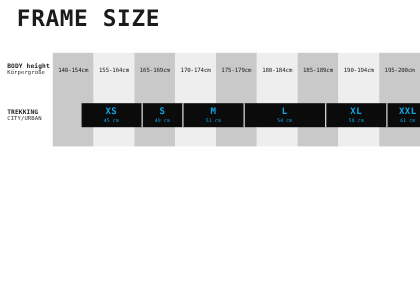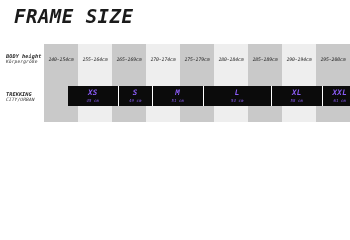--- a/index.html
+++ b/index.html
@@ -13,21 +13,20 @@
     overflow: hidden;
     font-family: "DejaVu Sans", sans-serif;
     -webkit-font-smoothing: none;
   }
 
   #sheet {
     position: relative;
     width: 350px;
     height: 136px;
     background: #ffffff;
-    font-style: italic;
   }
 
   
   #title-block {
     position: absolute;
     left: 14px;
     top: 7px;
     width: 300px;
   }
   #main-title {
@@ -121,21 +120,21 @@
     position: absolute;
     top: 42px;
     height: 20px;
     background: #0b0b0b;
     border-right: 1.5px solid #ffffff;
     box-sizing: border-box;
     display: flex;
     flex-direction: column;
     align-items: center;
     justify-content: center;
-    color: #8b5cf6;
+    color: #0ea5e9;
   }
   .size-badge:last-of-type { border-right: none; }
   .size-badge .code {
     font-family: "DejaVu Sans Mono", monospace;
     font-size: 7.5px;
     line-height: 8px;
     font-weight: bold;
     letter-spacing: 0.4px;
   }
   .size-badge .cm {

